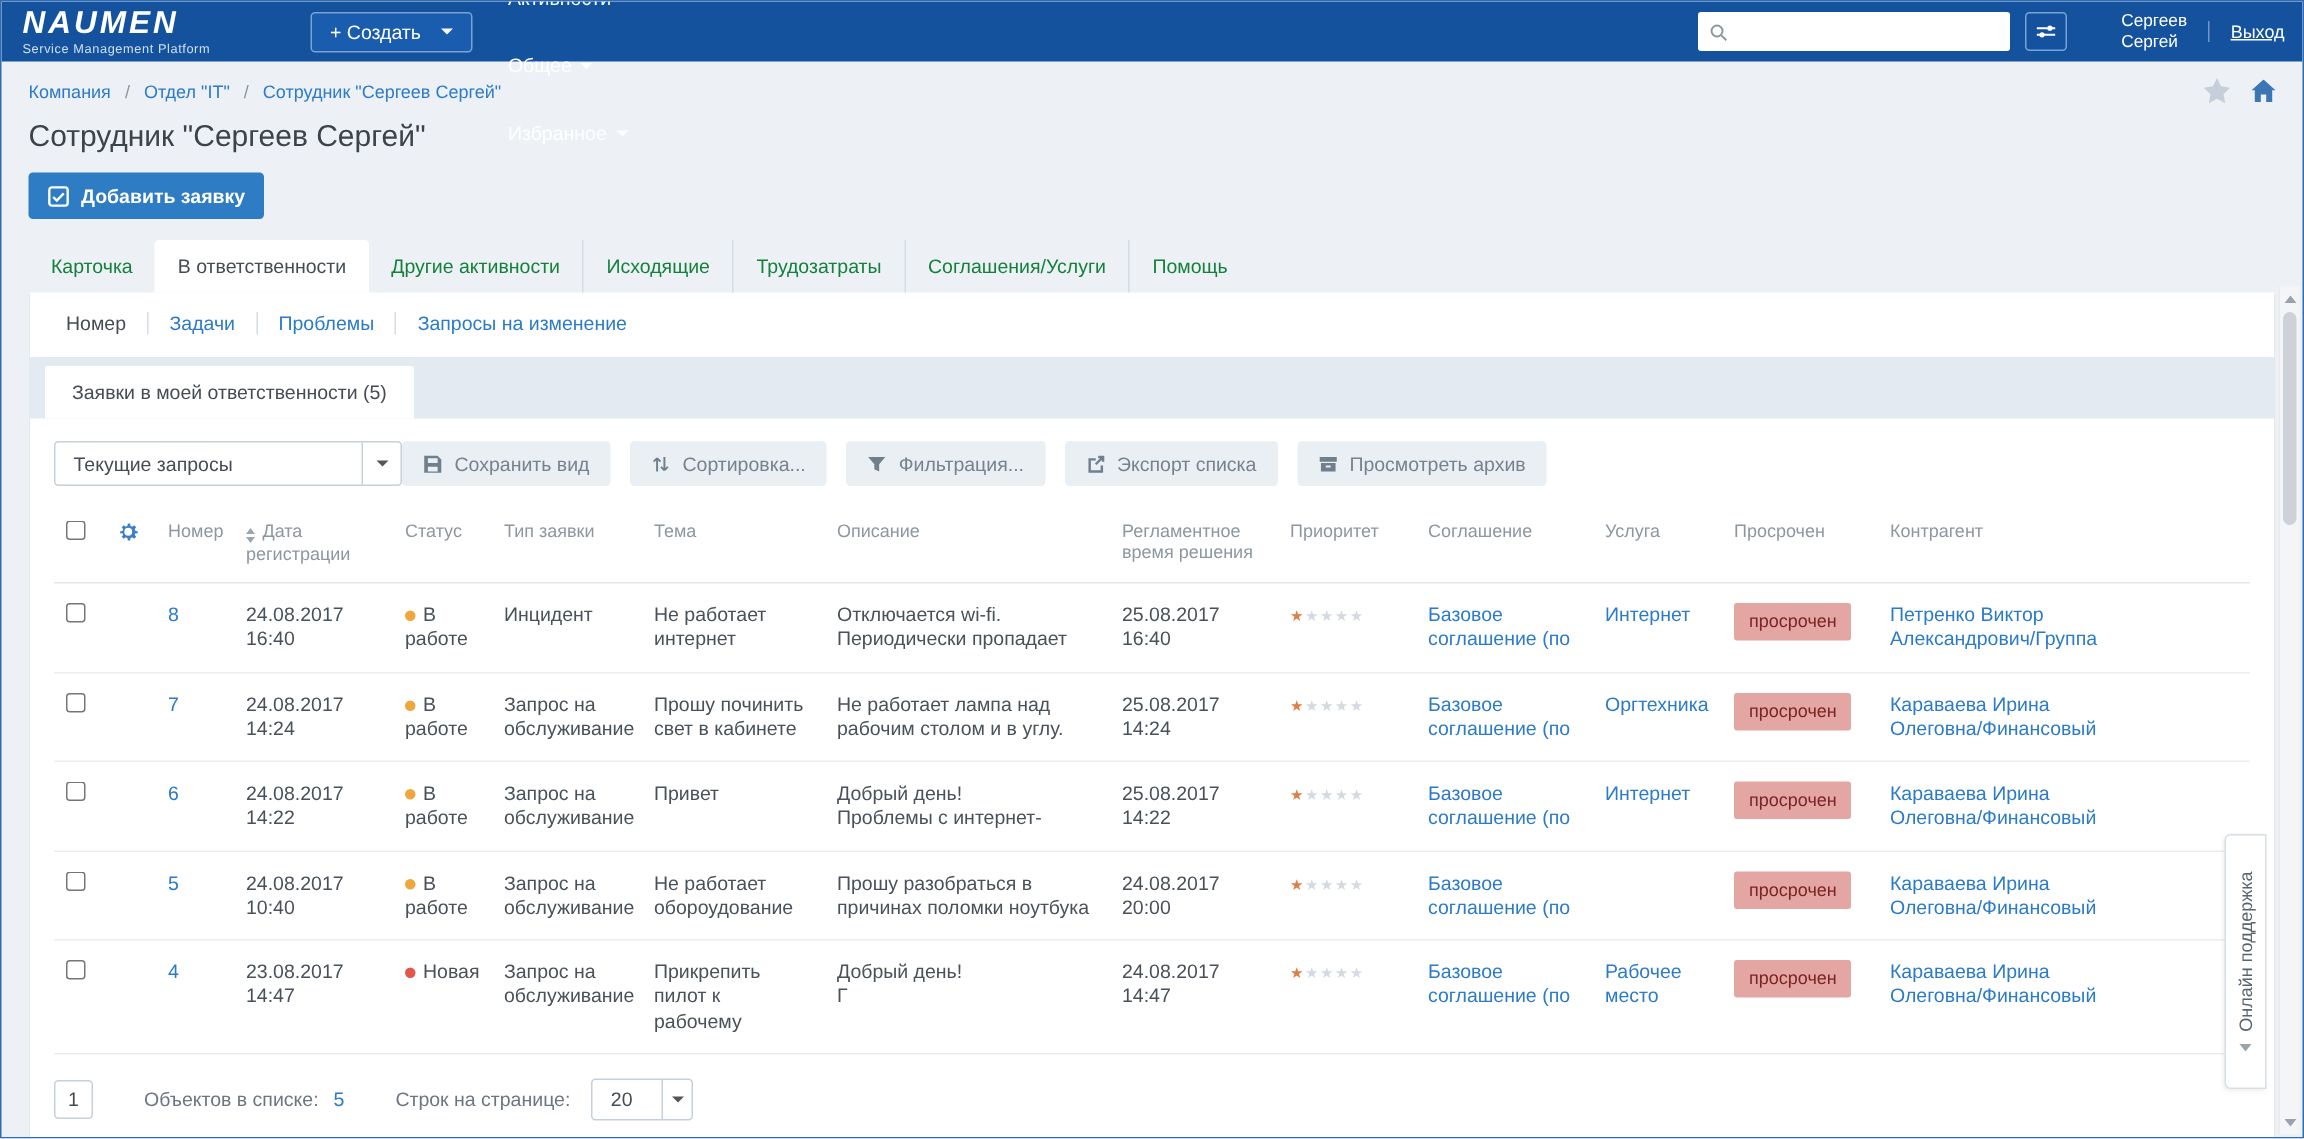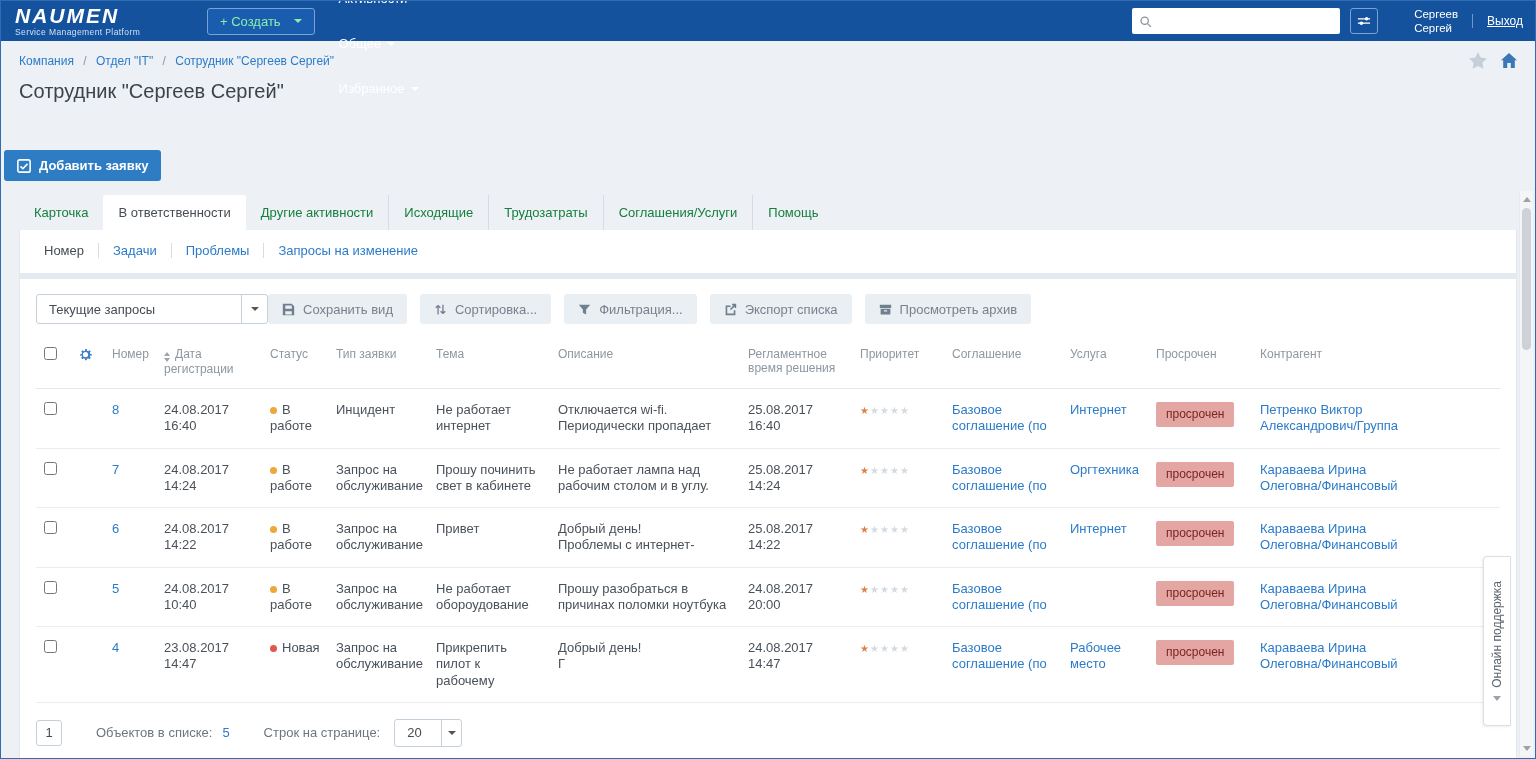--- a/index.html
+++ b/index.html
@@ -5,41 +5,41 @@
   * { box-sizing: border-box; margin: 0; padding: 0; }
   html,body { width:1536px; height:759px; overflow:hidden; }
   body { font-family: "Liberation Sans", "DejaVu Sans", sans-serif; background:#fff; }
   .app { position:relative; width:1536px; height:759px; background:#edf1f5; border:1px solid #2f6cb3; overflow:hidden; }
 
   
   .navbar { height:40px; background:#15529e; display:flex; align-items:center; padding:0 12px 0 14px; color:#fff; }
   .logo { display:flex; flex-direction:column; justify-content:center; margin-right:22px; min-width:170px; }
   .logo-title { font-size:21px; font-weight:bold; font-style:italic; letter-spacing:2px; line-height:21px; }
   .logo-sub { font-size:8.5px; color:#cfe0f2; letter-spacing:.4px; margin-top:1px; }
-  .create-btn { display:flex; align-items:center; gap:7px; background:#1a5cae; border:1px solid #7aa2d3; border-radius:3px; color:#86efac; font-size:13px; padding:5px 12px; cursor:pointer; margin-right:24px; }
+  .create-btn { display:flex; align-items:center; gap:7px; background:#1a5cae; border:1px solid #7aa2d3; border-radius:3px; color:#ffffff; font-size:13px; padding:5px 12px; cursor:pointer; margin-right:24px; }
   .nav-menu { display:flex; align-items:flex-start; gap:30px;flex-direction:column; }
   .nav-item { display:flex; align-items:center; font-size:13px; cursor:pointer; }
   .caret { width:0; height:0; border-left:4px solid transparent; border-right:4px solid transparent; border-top:4px solid currentColor; display:inline-block; margin-left:6px; }
   .nav-right { margin-left:auto; display:flex; align-items:center; gap:10px; }
   .searchbox { display:flex; align-items:center; background:#fff; border-radius:2px; width:208px; height:26px; padding:0 7px; }
   .searchbox input { border:none; outline:none; flex:1; font-size:12px; color:#444; background:transparent; font-family:inherit; }
   .sliders-btn { width:28px; height:26px; border:1px solid #7aa2d3; border-radius:3px; background:transparent; display:flex; align-items:center; justify-content:center; cursor:pointer; }
   .user-link { font-size:11.5px; line-height:1.25; text-align:left; color:#fff; cursor:pointer; margin-left:26px; }
   .logout { font-size:12px; color:#fff; text-decoration:underline; cursor:pointer; border-left:1px solid rgba(255,255,255,.4); padding-left:14px; margin-left:4px; }
 
   
   .crumb-row { display:flex; align-items:center; padding:11px 18px 9px 18px; }
   .crumbs { font-size:12px; }
   .crumbs a { color:#2b7bc9; text-decoration:none; cursor:pointer; }
   .crumb-sep { color:#8a959e; margin:0 6px; }
   .crumb-icons { margin-left:auto; display:flex; align-items:center; gap:14px; }
 
   
   .page-title { font-size:20px; font-weight:400; color:#3c434a; padding:2px 18px 12px 18px; }
-  .add-row { padding:0 18px 14px 3px;margin-top:35px; }
+  .add-row { padding:0 18px 14px 18px; }
   .add-btn { display:inline-flex; align-items:center; gap:8px; background:#2e7cc3; color:#fff; border:none; border-radius:3px; font-size:13px; font-weight:bold; padding:8px 13px; cursor:pointer; font-family:inherit; }
 
   
   .main-tabs { display:flex; align-items:flex-end; margin:0 18px; }
   .main-tab { font-size:13px; color:#15803d; padding:10px 15px; cursor:pointer; white-space:nowrap; }
   .main-tab + .main-tab { border-left:1px solid #d5dce3; }
   .main-tab.active { background:#fff; color:#454c54; border-left:none; border-radius:3px 3px 0 0; }
   .main-tab.active + .main-tab { border-left:none; }
 
   
@@ -207,20 +207,21 @@
     </div>
 
   <div class="panel">
     <div class="subtabs">
         <div class="sub-tab active">Номер</div>
         <div class="sub-tab">Задачи</div>
         <div class="sub-tab">Проблемы</div>
         <div class="sub-tab">Запросы на изменение</div>
       </div>
     <div class="list-tabs">
+        <div class="list-tab active">Заявки в моей ответственности (5)</div>
       </div>
 
     <div class="toolbar">
       <div class="select view-select">
         <span class="val">Текущие запросы</span>
         <span class="cbox">
             <span class="caret" style="margin:0;"></span>
           </span>
       </div>
       <div id="toolbar-buttons" style="display:flex;gap:13px;">

